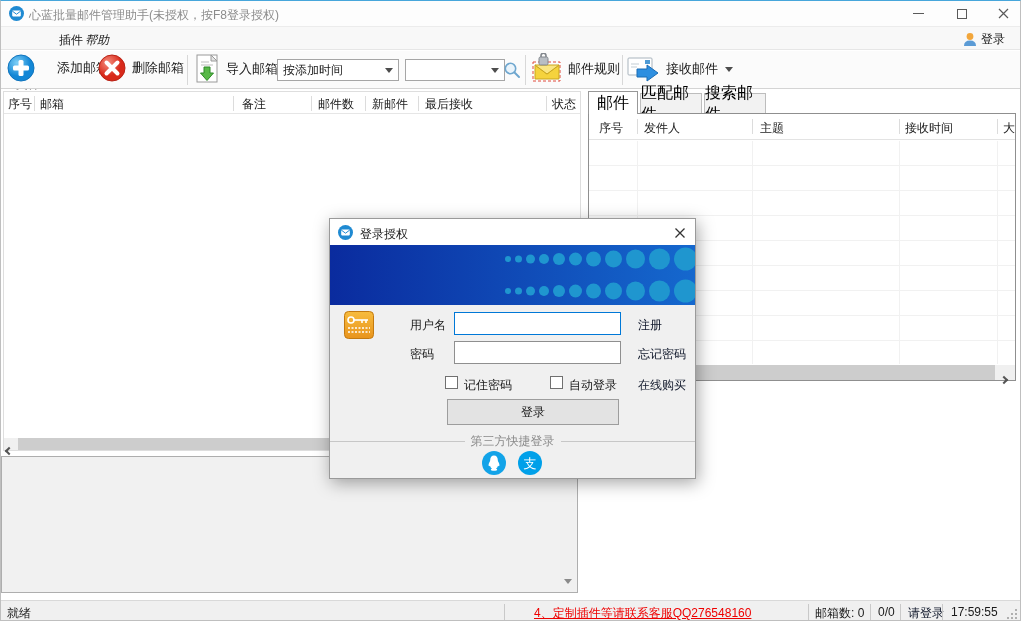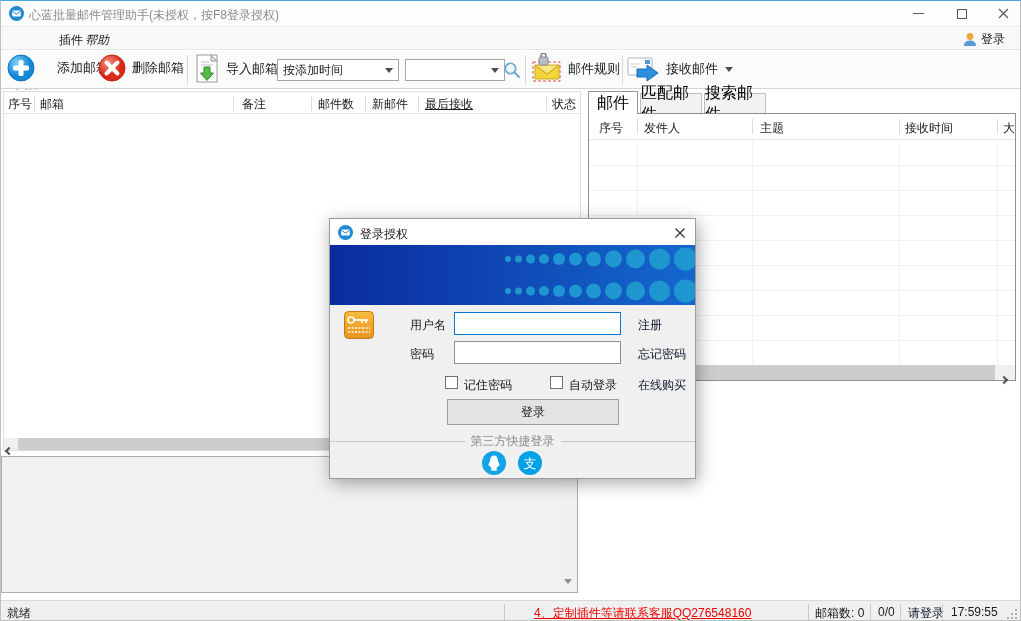--- a/index.html
+++ b/index.html
@@ -144,21 +144,21 @@
     </div>
   </div>
 
   <div class="abs" style="left:2px;top:90px;width:578px;height:360px;background:#ffffff;border:1px solid #dedede;">
     <div class="abs" style="left:0;top:0;width:576px;height:22px;background:#ffffff;border-bottom:1px solid #e6e6e6;">
       <span class="abs txt12" style="left:4px;top:4px;">序号</span>
       <span class="abs txt12" style="left:36px;top:4px;">邮箱</span>
       <span class="abs txt12" style="left:238px;top:4px;">备注</span>
       <span class="abs txt12" style="left:314px;top:4px;">邮件数</span>
       <span class="abs txt12" style="left:368px;top:4px;">新邮件</span>
-      <span class="abs txt12" style="left:421px;top:4px;text-decoration:underline;">最后接收</span>
+      <span class="abs txt12" style="left:421px;top:4px;">最后接收</span>
       <span class="abs txt12" style="left:548px;top:4px;">状态</span>
       <div class="hdr-sep" style="left:30px;"></div>
       <div class="hdr-sep" style="left:229px;"></div>
       <div class="hdr-sep" style="left:307px;"></div>
       <div class="hdr-sep" style="left:361px;"></div>
       <div class="hdr-sep" style="left:414px;"></div>
       <div class="hdr-sep" style="left:542px;"></div>
     </div>
     <div class="abs scroll-track" style="left:0;top:346px;width:576px;height:12px;">
       <div class="abs" style="left:2px;top:2px;"><span class="chev chev-left"></span></div>

